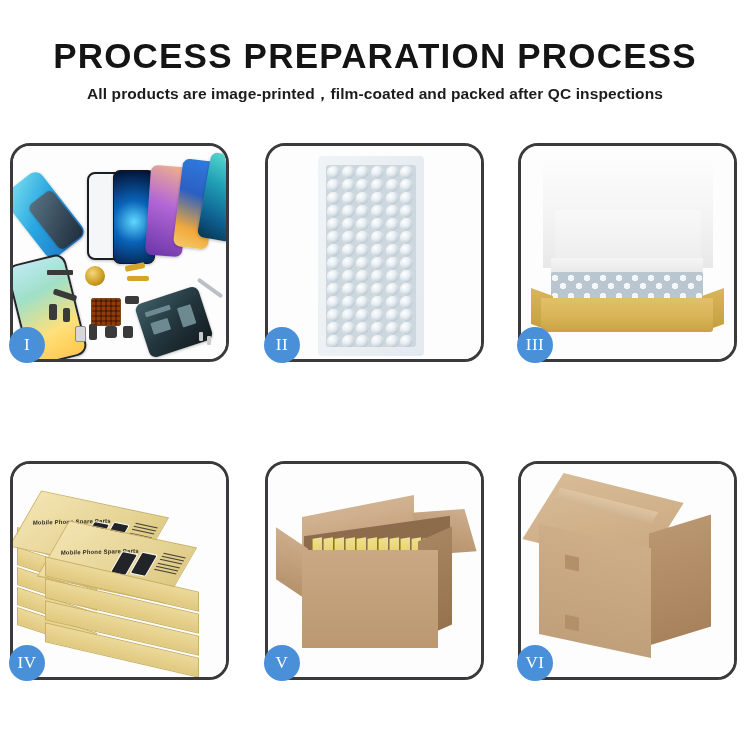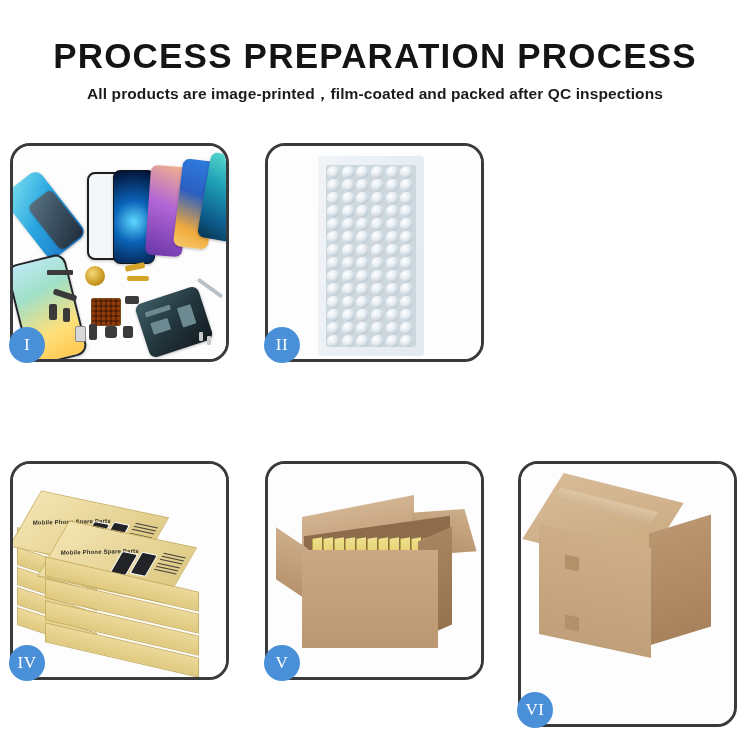--- a/index.html
+++ b/index.html
@@ -40,21 +40,21 @@
     position:absolute;inset:0;
     border-radius:17px;
     overflow:hidden;
     background:#fdfdfd;
   }
   .p1{left:10px;  top:143px; width:219px; height:219px;}
   .p2{left:265px; top:143px; width:219px; height:219px;text-align:right;}
   .p3{left:518px; top:143px; width:219px; height:219px;}
   .p4{left:10px;  top:461px; width:219px; height:219px;}
   .p5{left:265px; top:461px; width:219px; height:219px;}
-  .p6{left:518px; top:461px; width:219px; height:266px;}
+  .p6{left:518px; top:461px; width:219px; height:219px;}
 
   .badge{
     position:absolute;
     left:-4px;bottom:-4px;
     width:36px;height:36px;border-radius:50%;
     background:#4a90d9;
     color:#ffffff;
     font-family:"Liberation Serif", serif;
     font-size:17px;letter-spacing:.5px;
     display:flex;align-items:center;justify-content:center;
@@ -413,20 +413,31 @@
               <span class="bub"></span>
               <span class="bub"></span>
               <span class="bub"></span>
               <span class="bub"></span>
           </div>
         </div>
       </div>
       <div class="badge">II</div>
     </div>
 
+    <div class="panel p3">
+      <div class="clip">
+        <div class="m-lid"></div>
+        <div class="m-foam"></div>
+        <div class="m-bub"></div>
+        <div class="m-flapL"></div>
+        <div class="m-flapR"></div>
+        <div class="m-front"></div>
+      </div>
+      <div class="badge">III</div>
+    </div>
 
     <div class="panel p4">
       <div class="clip">
         <div class="stack">
 
           <div class="kbox" style="left:2px;top:62px;width:78px;height:16px;transform:skewY(18deg);"></div>
           <div class="kbox" style="left:2px;top:82px;width:78px;height:16px;transform:skewY(18deg);"></div>
           <div class="kbox" style="left:2px;top:102px;width:78px;height:16px;transform:skewY(18deg);"></div>
           <div class="kbox" style="left:2px;top:122px;width:78px;height:16px;transform:skewY(18deg);"></div>
           <div class="kbox" style="left:2px;top:142px;width:78px;height:16px;transform:skewY(18deg);"></div>

